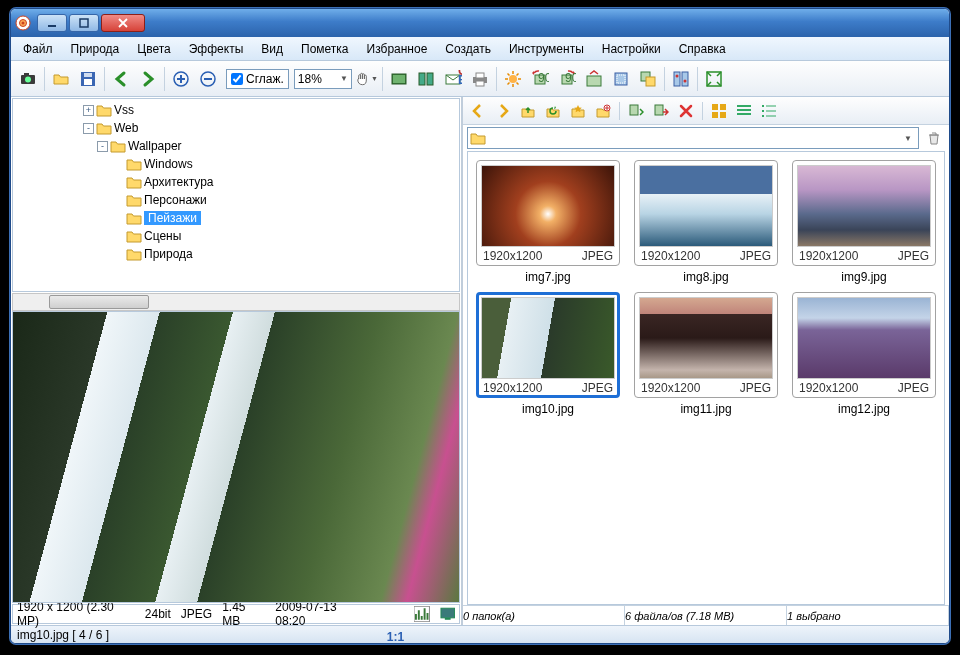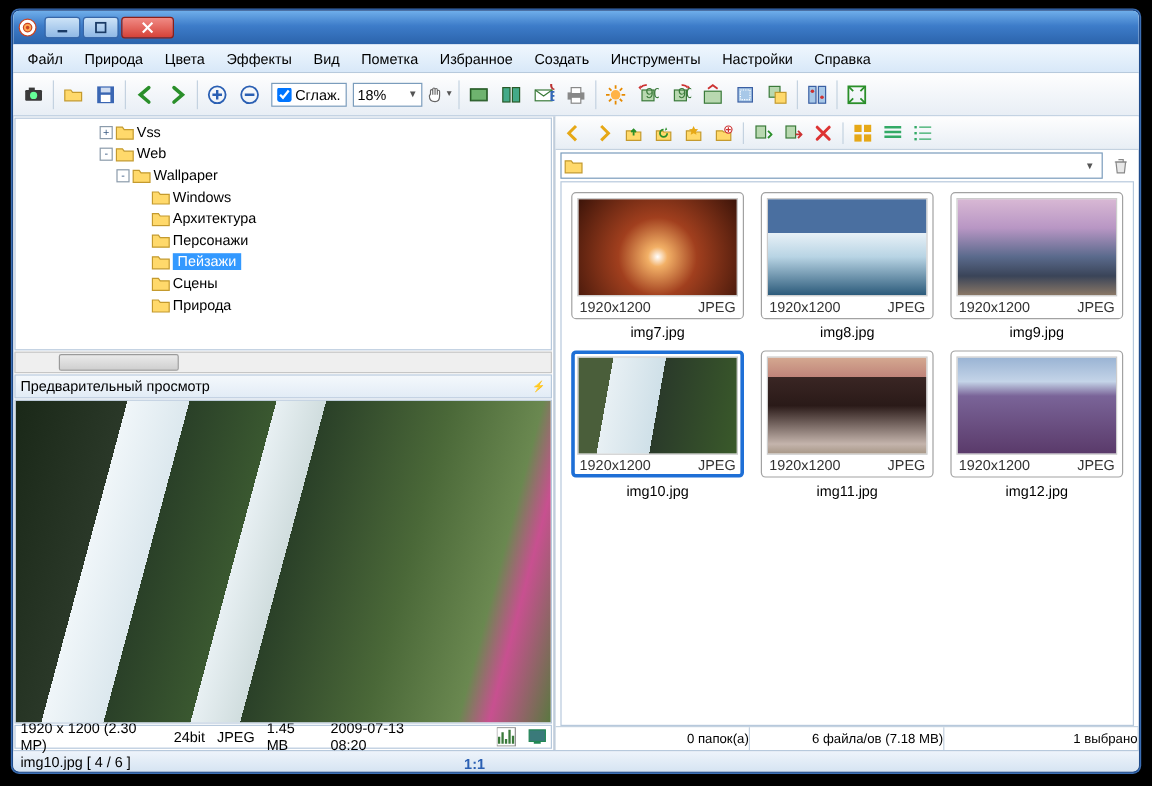--- a/index.html
+++ b/index.html
@@ -45,21 +45,21 @@
 .pathfield .drop { font-size: 8px; color: #555; margin-left: auto; padding: 0 4px; }
 .thumbs { flex: 1; background: #fff; border: 1px solid #b7c9dc; margin: 0 4px; padding: 8px; overflow: auto; }
 .thumbrow { display: flex; gap: 14px; margin-bottom: 8px; }
 .thumb { width: 144px; }
 .thumbbox { border: 1px solid #a2a2a2; border-radius: 4px; background: #fff; padding: 4px 4px 2px; }
 .thumb.sel .thumbbox { border: 3px solid #1e6fd6; padding: 2px 2px 0; }
 .thumbimg { width: 100%; height: 82px; border: 1px solid #ccc; }
 .thumbmeta { display: flex; justify-content: space-between; font-size: 10px; color: #333; padding: 2px 2px 0; }
 .thumbname { text-align: center; margin-top: 4px; }
 .rstat { height: 20px; border-top: 1px solid #c4d2e0; display: flex; }
-.rstat div { flex: 1; border-right: 1px solid #c4d2e0; text-align: right; line-height: 20px; font-size: 11px; }
+.rstat div { flex: 1; border-right: 1px solid #c4d2e0; text-align: left; line-height: 20px; font-size: 11px; font-style: italic; }
 .statusbar { height: 18px; background: linear-gradient(#eef4fb,#d6e4f2); border-top: 1px solid #b7c9dc; padding: 0 6px; line-height: 18px; font-size: 11px; }
 
 .canyon { background: radial-gradient(circle at 50% 60%, #fff 0%, #f2b066 10%, #a13f1e 40%, #3c1409 100%); }
 .iceberg { background: linear-gradient(#4a6fa0 0%, #4a6fa0 35%, #e8f1f7 35%, #b8d4e4 60%, #2b5a7a 100%); }
 .beach { background: linear-gradient(#d8b8d4 0%, #b896c4 30%, #5a6a8c 60%, #3a4458 80%, #8a7866 100%); }
 .waterfall { background: linear-gradient(100deg, #4a5e3a 0%, #4a5e3a 20%, #e8f0f4 20%, #cfe0e8 50%, #2a3a2a 50%, #3a5a2a 100%); }
 .arch { background: linear-gradient(#d4a890 0%, #c0847a 20%, #3a2624 20%, #2a1a18 50%, #c4b4ac 90%, #a89888 100%); }
 .lavender { background: linear-gradient(#9ab4d4 0%, #c4d4e8 25%, #7a6498 40%, #5a3a6a 100%); }
 .bigwaterfall { background: linear-gradient(105deg, #1a2818 0%, #2a3828 18%, #f0f6f9 18%, #dce8ee 28%, #2a4028 28%, #3a5830 42%, #e8f0f3 42%, #d0ddde 50%, #2a4028 50%, #4a6838 70%, #6a8850 85%, #c85090 90%, #5a7840 100%); }
 </style>
@@ -319,24 +319,20 @@
             <span style="width:13px;display:inline-block"></span>
             <svg class="fld" viewBox="0 0 16 14">
               <path d="M1 3h5l1.5 2H15v8H1z" fill="#ffd96b" stroke="#c49a2e"></path>
             </svg>
             <span class="lbl">Природа</span>
           </div>
         </div>
       <div class="hscroll">
           <div class="thumb"></div>
         </div>
-      <div class="previewhdr">
-        <span>Предварительный просмотр</span>
-        <span style="font-size:9px;color:#555;cursor:pointer;">⚡</span>
-      </div>
       <div class="preview">
         <div class="img bigwaterfall"></div>
       </div>
       <div class="previewstat">
         <span>1920 x 1200 (2.30 MP)</span>
         <span>24bit</span>
         <span>JPEG</span>
         <span>1.45 MB</span>
         <span>2009-07-13 08:20</span>
         <span class="sp"></span>

